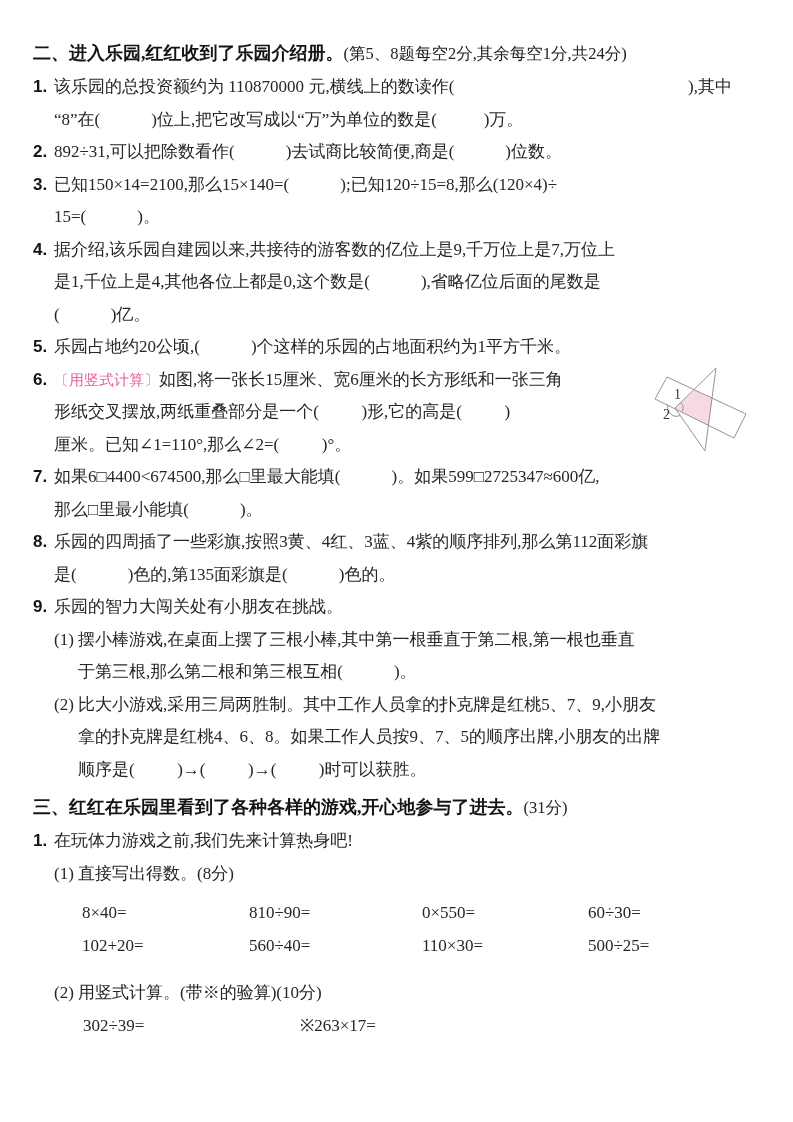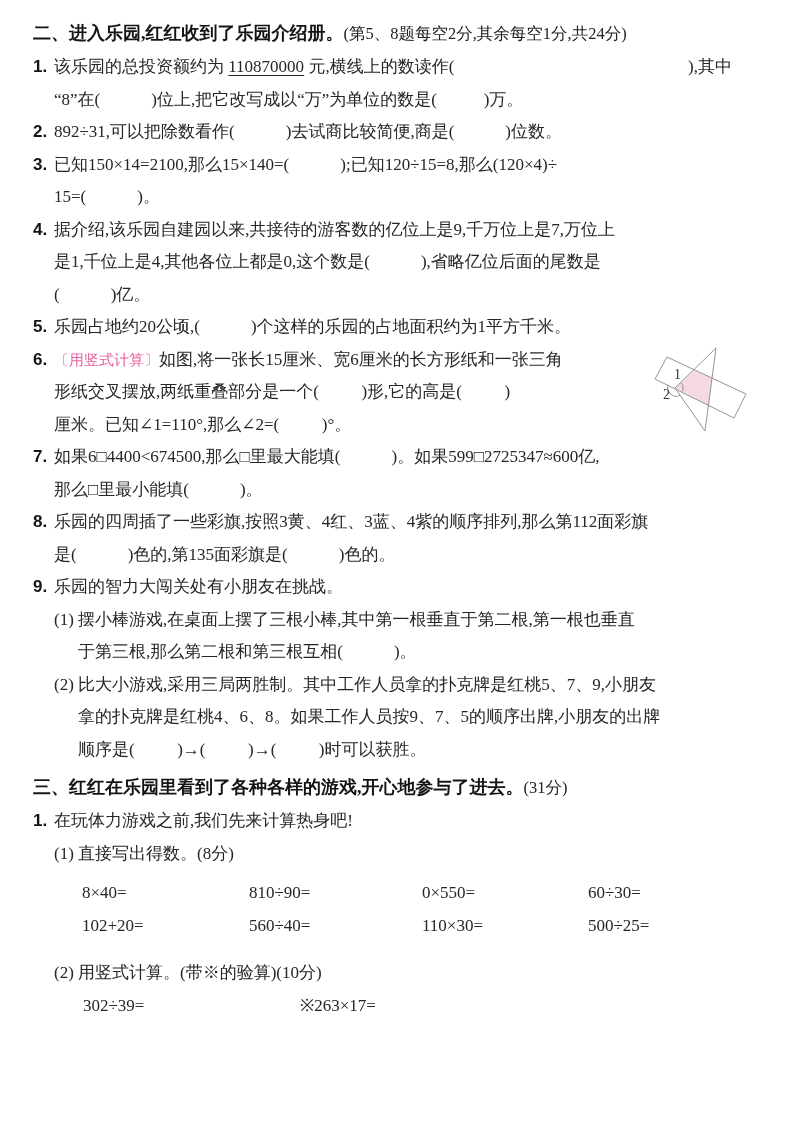--- a/index.html
+++ b/index.html
@@ -1,26 +1,26 @@
 <!DOCTYPE html>
 <html><head>
 <meta charset="utf-8">
 <style>
   html,body{margin:0;padding:0;background:#ffffff;}
   body{width:793px;height:1122px;font-family:"Liberation Serif","DejaVu Serif",serif;color:#262626;overflow:hidden;}
-  .page{box-sizing:border-box;width:793px;height:1122px;padding:18px 23px 0 33px;}
+  .page{box-sizing:border-box;width:793px;height:1122px;padding:38px 23px 0 33px;}
   .sec{margin:0;}
   .sec-heading{font-size:18px;line-height:30px;font-weight:700;color:#141414;margin-bottom:2px;}
   .sec-heading .sec-note{font-weight:400;font-size:16.5px;color:#222;}
   .sec3{margin-top:6px;}
   .q{display:flex;font-size:17px;line-height:32.5px;}
   .qnum{flex:none;width:21px;font-family:"Liberation Sans","DejaVu Sans",sans-serif;font-weight:700;color:#141414;}
   .qtext{flex:1;min-width:0;}
   .pt{white-space:pre-wrap;}
-  .u{text-decoration:underline;text-underline-offset:3px;}
+  .u{text-underline-offset:3px;}
   .tag{color:#e7609e;font-size:15px;}
   .sub{display:flex;}
   .subnum{flex:none;width:24px;}
   .subtext{flex:1;min-width:0;}
   .fig{float:right;width:148px;height:97px;margin:-2px -28px 0 6px;}
   .fig polygon{fill:none;stroke:#93939b;stroke-width:1;}
   .fig polygon.pink{fill:#f6d9e3;stroke:none;}
   .fig path{fill:none;stroke:#93939b;stroke-width:1;}
   .fig text{font-family:"Liberation Serif","DejaVu Serif",serif;font-size:14px;fill:#333;}
   .clr{clear:both;}

